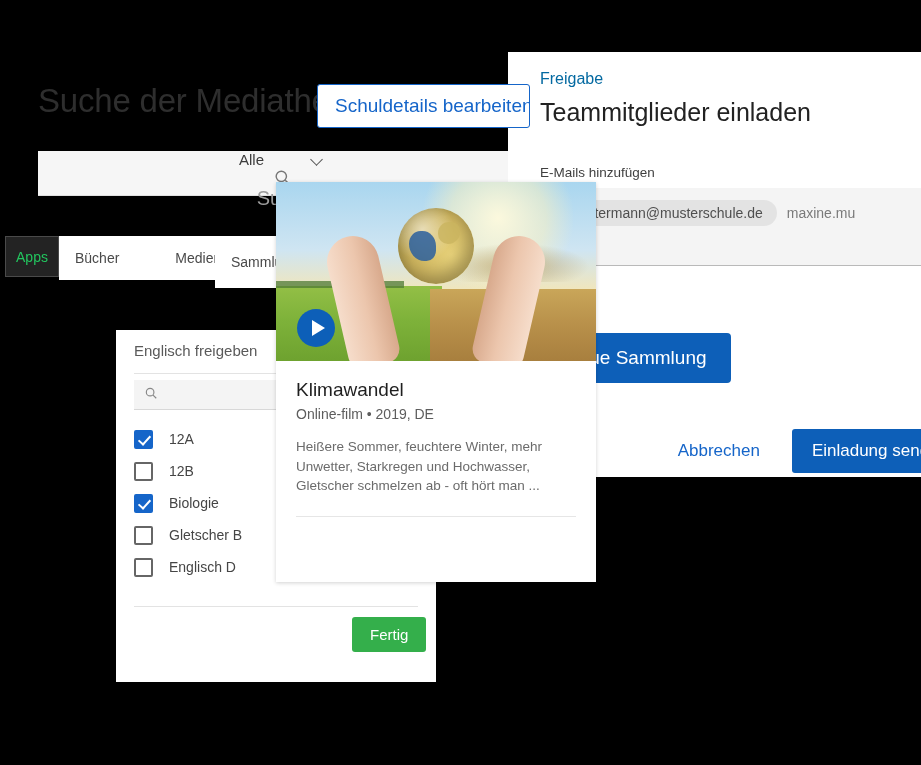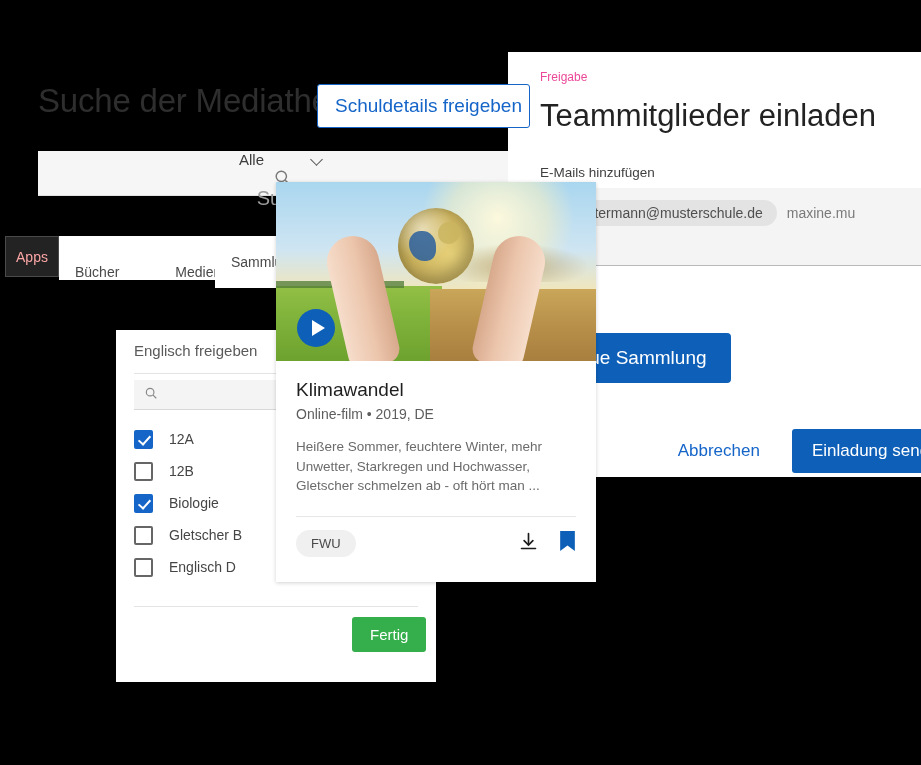--- a/index.html
+++ b/index.html
@@ -40,25 +40,25 @@
   .sb-input {
     flex: 1; font-size: 20px; color: #9b9b9b; padding-left: 14px;
   }
 
   
   .tabs-wrap { position: absolute; left: 0px; top: 236px; height: 42px; }
   .tab-apps {
     position: absolute; left: 5px; top: 0; width: 54px; height: 41px;
     background: #232323; border: 1px solid #4a4a4a;
     display: flex; align-items: center; justify-content: center;
-    font-size: 14px; color: #fca5a5;
+    font-size: 14px; color: #22c55e;
   }
   .tab-white {
     position: absolute; left: 59px; top: 0px; width: 168px; height: 44px;
-    background: #ffffff; display: flex; align-items: flex-end; gap: 12px;
+    background: #ffffff; display: flex; align-items: center; gap: 12px;
   }
   .tab-white2 {
     position: absolute; left: 215px; top: 0px; width: 89px; height: 52px;
     background: #ffffff; display: flex; align-items: center;
   }
   .tab-item {
     font-size: 14px; color: #4a4a4a; padding: 0 16px; white-space: nowrap;
   }
   .tab-sep { width: 1px; height: 18px; background: #cfcfcf; }
 
@@ -98,22 +98,22 @@
     padding: 9px 18px; border-radius: 3px; border: none;
     font-family: "Liberation Sans", sans-serif;
   }
 
   
   .invite-dialog {
     position: absolute; left: 508px; top: 52px;
     width: 460px; height: 425px;
     background: #ffffff;
   }
-  .inv-eyebrow { position: absolute; left: 32px; top: 18px; font-size: 12px; color: #ec4899; text-align: right; }
-  .inv-title { position: absolute; left: 32px; top: 46px; font-size: 31px; color: #222; font-weight: 400; white-space: nowrap; }
+  .inv-eyebrow { position: absolute; left: 32px; top: 18px; font-size: 16px; color: #0369a1; text-align: right; }
+  .inv-title { position: absolute; left: 32px; top: 46px; font-size: 25px; color: #222; font-weight: 400; white-space: nowrap; }
   .inv-label { position: absolute; left: 32px; top: 113px; font-size: 13.5px; color: #3f3f3f; }
   .inv-field {
     position: absolute; left: 32px; top: 136px; width: 428px; height: 78px;
     background: #f4f4f4; border-bottom: 1px solid #b9b9b9;
     display: flex; align-items: flex-start; padding: 12px 0 0 14px; gap: 10px;
   }
   .email-chip {
     background: #e3e3e3; border-radius: 14px; padding: 5px 14px;
     font-size: 14px; color: #4f4f4f; white-space: nowrap;
   }
@@ -303,21 +303,21 @@
       <span class="email-chip">mustermann@musterschule.de</span>
       <span class="email-typing">maxine.mu</span>
     </div>
     <div class="inv-actions">
       <button class="btn-abbrechen">Abbrechen</button>
       <button class="btn-einladung">Einladung senden</button>
     </div>
   </div>
 
   <div style="position:absolute;left:317px;top:84px;width:213px;height:44px;background:#fff;border:1px solid #1565c9;border-radius:3px;display:flex;align-items:center;padding-left:17px;overflow:hidden;">
-    <span style="font-size:19px;color:#1565c9;white-space:nowrap;">Schuldetails freigeben</span>
+    <span style="font-size:19px;color:#1565c9;white-space:nowrap;">Schuldetails bearbeiten</span>
   </div>
 
   <button class="btn-neue-sammlung">Neue Sammlung</button>
 
   <div class="media-card">
     <div class="thumb">
       <div class="thumb-sky"></div>
       <div class="thumb-sun"></div>
       <div class="thumb-groundL"></div>
       <div class="thumb-groundR"></div>
@@ -331,32 +331,15 @@
         </div>
       <div class="globe"></div>
       <div class="play-btn"></div>
     </div>
     <div class="card-body">
       <div class="card-title">Klimawandel</div>
       <div class="card-meta">Online-film • 2019, DE</div>
       <div class="card-desc">Heißere Sommer, feuchtere Winter, mehr Unwetter, Starkregen und Hochwasser, Gletscher schmelzen ab - oft hört man ...</div>
     </div>
     <div class="card-divider"></div>
-    <div class="card-footer">
-      <span class="badge-fwu">FWU</span>
-      <span class="card-icons">
-        <span>
-          <svg width="21" height="21" viewBox="0 0 24 24" fill="none" stroke="#1b1b1b" stroke-width="1.9" stroke-linecap="round">
-            <line x1="12" y1="3" x2="12" y2="15"></line>
-            <polyline points="7,11 12,16 17,11"></polyline>
-            <line x1="4" y1="20" x2="20" y2="20"></line>
-          </svg>
-        </span>
-        <span>
-          <svg width="17" height="22" viewBox="0 0 18 24" fill="#0d5fb8">
-            <path d="M1 1 h16 v22 l-8 -6 l-8 6 z"></path>
-          </svg>
-        </span>
-      </span>
-    </div>
   </div>
 
 </div>
 
 </body></html>

